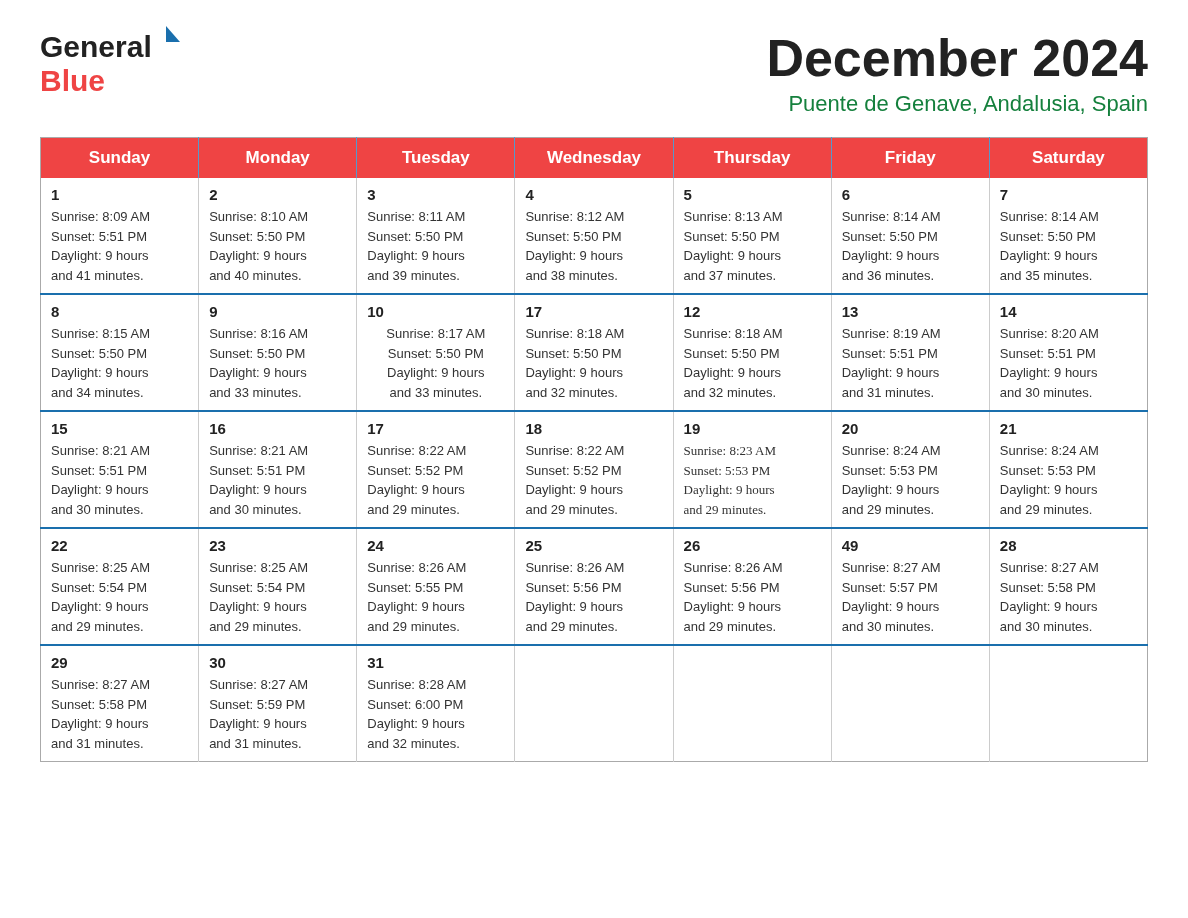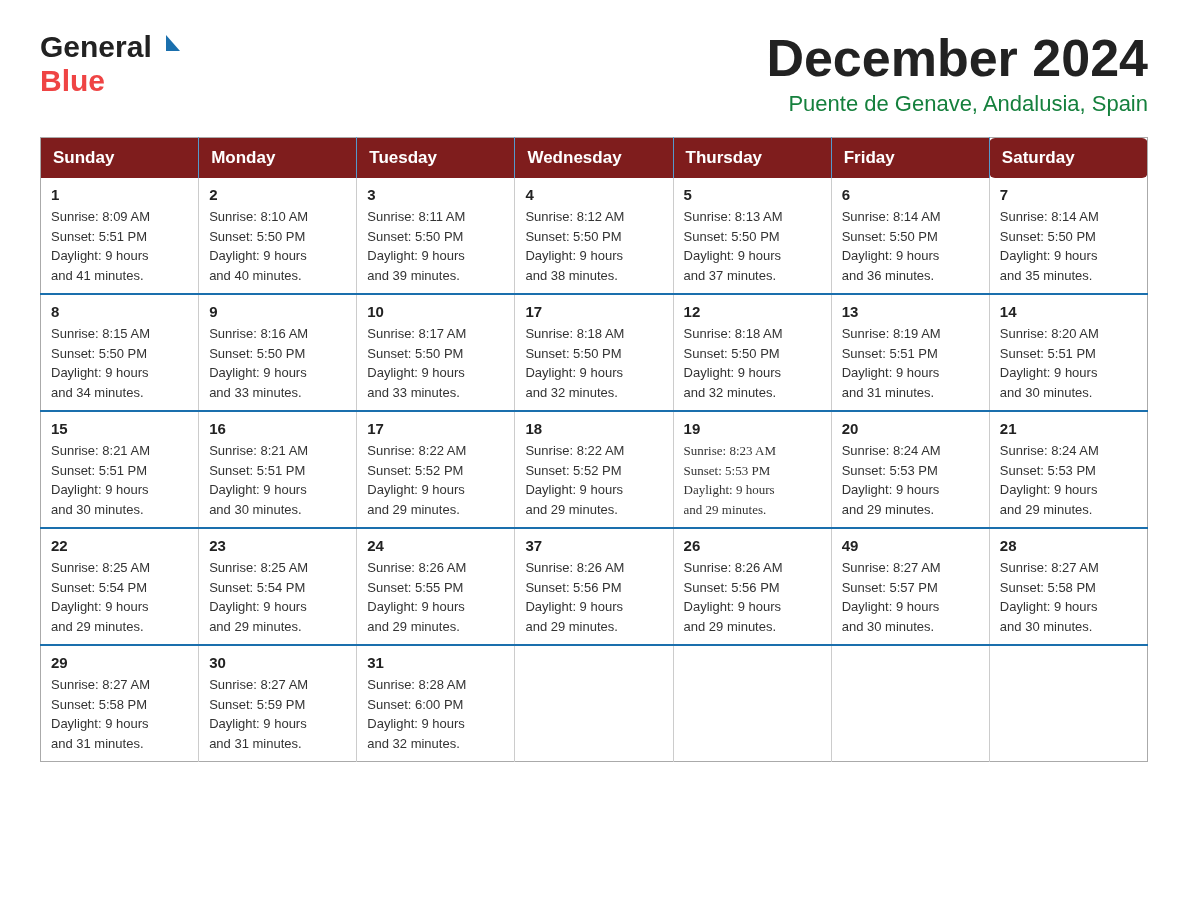--- a/index.html
+++ b/index.html
@@ -34,31 +34,30 @@
       font-size: 22px;
       color: #15803d;
       margin-top: 4px;
     }
     .calendar-table {
       width: 100%;
       border-collapse: collapse;
       border: 1px solid #aaa;
     }
     .calendar-table th {
-      background-color: #7f1d1d;
+      background-color: #ef4444;
       color: #fff;
       font-size: 17px;
       font-weight: bold;
       padding: 10px 12px;
-      text-align: left;
+      text-align: center;
       border-right: 1px solid #5599cc;
     }
     .calendar-table th:last-child {
       border-right: none;
-      border-radius: 6px;
     }
     .calendar-table td {
       vertical-align: top;
       padding: 8px 10px;
       border-right: 1px solid #ccc;
       border-bottom: 2px solid #1a6fad;
       font-size: 13px;
       color: #333;
       min-width: 155px;
       width: 14.28%;
@@ -79,21 +78,20 @@
     .day-info {
       font-size: 13px;
       line-height: 1.5;
       color: #333;
     }
     .empty-cell {
       background: #fff;
     }
     .logo-row {
       display: flex;
-      align-items: center;
       gap: 12px;
     }
     .logo-text-general {
       font-size: 30px;
       font-weight: bold;
       color: #222;
     }
     .logo-arrow {
       display: inline-block;
       width: 0;
@@ -204,21 +202,21 @@
         </td>
         <td>
           <span class="day-number">9</span>
           <div class="day-info" style="white-space: pre-line;">Sunrise: 8:16 AM
 Sunset: 5:50 PM
 Daylight: 9 hours
 and 33 minutes.</div>
         </td>
         <td>
           <span class="day-number">10</span>
-          <div class="day-info" style="white-space: pre-line;">Sunrise: 8:17 AM
+          <div class="day-info" style="white-space: pre-line; text-align: center;">Sunrise: 8:17 AM
 Sunset: 5:50 PM
 Daylight: 9 hours
 and 33 minutes.</div>
         </td>
         <td>
           <span class="day-number">17</span>
           <div class="day-info" style="white-space: pre-line;">Sunrise: 8:18 AM
 Sunset: 5:50 PM
 Daylight: 9 hours
 and 32 minutes.</div>
@@ -312,21 +310,21 @@
 and 29 minutes.</div>
         </td>
         <td>
           <span class="day-number">24</span>
           <div class="day-info" style="white-space: pre-line;">Sunrise: 8:26 AM
 Sunset: 5:55 PM
 Daylight: 9 hours
 and 29 minutes.</div>
         </td>
         <td>
-          <span class="day-number">37</span>
+          <span class="day-number">25</span>
           <div class="day-info" style="white-space: pre-line;">Sunrise: 8:26 AM
 Sunset: 5:56 PM
 Daylight: 9 hours
 and 29 minutes.</div>
         </td>
         <td>
           <span class="day-number">26</span>
           <div class="day-info" style="white-space: pre-line;">Sunrise: 8:26 AM
 Sunset: 5:56 PM
 Daylight: 9 hours

